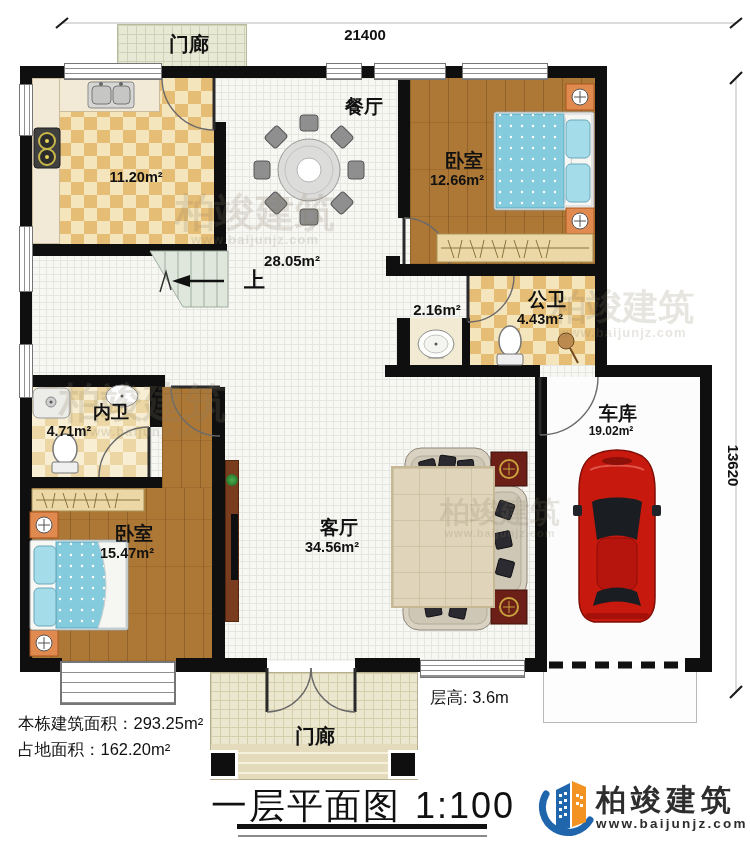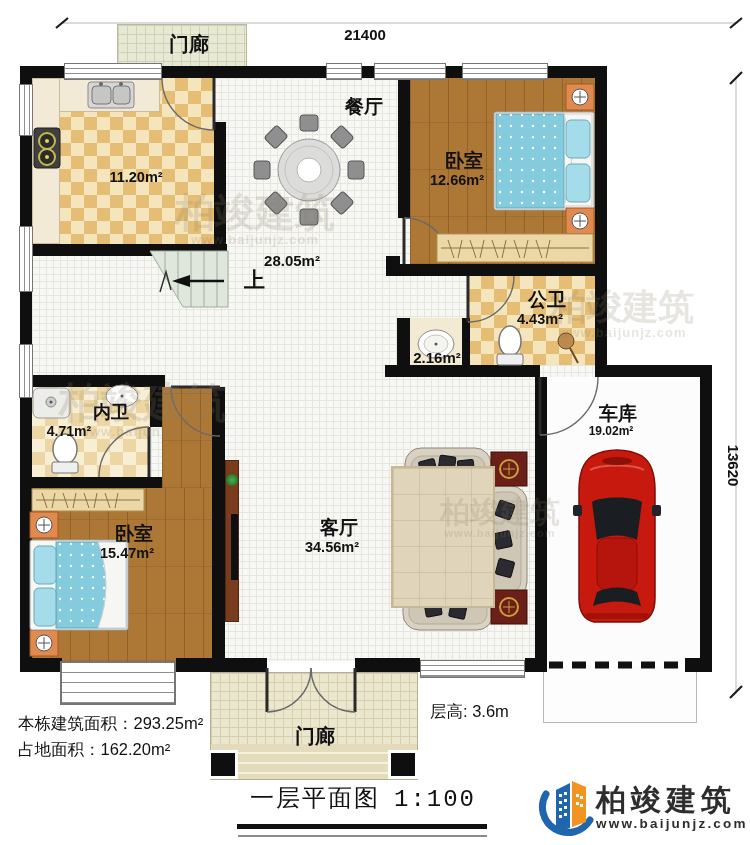--- a/index.html
+++ b/index.html
@@ -45,22 +45,22 @@
        background-image:linear-gradient(rgba(160,145,105,.25) 1px,transparent 1px),
                         linear-gradient(90deg,rgba(160,145,105,.25) 1px,transparent 1px);
        background-size:26px 26px;}
   
   .rlabel{width:120px;text-align:center;line-height:1.15;pointer-events:none;}
   .rname{font-size:19px;font-weight:bold;display:block;margin-left:14px;}
   .rarea{font-size:14.5px;font-weight:bold;display:block;}
   .dimlabel{font-size:15px;font-weight:bold;}
   .dim-right{transform:rotate(90deg);}
   .stats{font-size:16.5px;line-height:26px;white-space:nowrap;}
-  .titleblock{font-size:24px;letter-spacing:2px;white-space:nowrap;
-              font-family:Liberation Mono, monospace;}
+  .titleblock{font-size:36px;letter-spacing:2px;white-space:nowrap;
+              font-family:Liberation Sans, sans-serif;}
   .brandname{font-size:30px;font-weight:900;letter-spacing:5px;color:#2d2d2d;white-space:nowrap;}
   .brandurl{font-size:13.5px;font-weight:bold;letter-spacing:2.2px;color:#2d2d2d;white-space:nowrap;}
   .wm{opacity:.20;color:#8a7f63;text-align:center;pointer-events:none;line-height:1.05;}
   .wm .big{font-weight:900;white-space:nowrap;display:block;}
   .wm .url{font-weight:bold;font-size:13px;letter-spacing:1px;display:block;}
   svg{position:absolute;left:0;top:0;}
 </style>
 </head>
 <body>
 
@@ -417,21 +417,21 @@
   </div>
   <div class="abs rlabel" style="left:397px;top:150px;">
     <span class="rname">卧室</span>
     <span class="rarea">12.66m²</span>
   </div>
   <div class="abs rlabel" style="left:480px;top:289px;">
     <span class="rname">公卫</span>
     <span class="rarea">4.43m²</span>
   </div>
   <div class="abs rlabel" style="left:377px;top:301px;">
-    <span class="rarea" style="font-size:15px;margin-top:48px;">2.16m²</span>
+    <span class="rarea" style="font-size:15px;">2.16m²</span>
   </div>
   <div class="abs rlabel" style="left:9px;top:402px;">
     <span class="rname" style="font-size:18px;text-align:right;">内卫</span>
     <span class="rarea" style="font-size:14px;">4.71m²</span>
   </div>
   <div class="abs rlabel" style="left:67px;top:523px;">
     <span class="rname">卧室</span>
     <span class="rarea">15.47m²</span>
   </div>
   <div class="abs rlabel" style="left:272px;top:517px;">
@@ -446,21 +446,21 @@
     <span class="rname" style="font-size:20px;">门廊</span>
   </div>
 
   <div class="abs dimlabel" style="left:330px;top:26px;width:70px;text-align:center;">21400</div>
   <div class="abs dimlabel dim-right" style="left:688px;top:457px;width:90px;text-align:center;">13620</div>
 
   <div class="abs stats" style="left:18px;top:710px;">
     <div><span>本栋建筑面积：</span><span>293.25m²</span></div>
     <div><span>占地面积：</span><span>162.20m²</span></div>
   </div>
-  <div class="abs stats" style="left:430px;top:698px;">层高: 3.6m</div>
+  <div class="abs stats" style="left:430px;top:684px;">层高: 3.6m</div>
 
   <div class="abs titleblock" style="left:208px;top:782px;width:310px;text-align:center;">
     <span>一层平面图</span><span style="margin-left:14px;">1:100</span>
   </div>
   <div class="abs" style="left:237px;top:824px;width:250px;height:5px;background:#111;"></div>
   <div class="abs" style="left:238px;top:835px;width:249px;height:2px;background:#8a8a8a;"></div>
 
   <svg width="58" height="64" viewBox="0 0 58 64" style="left:536px;top:776px;">
     <path d="M10,18 A24,24 0 1 0 54,44" fill="none" stroke="#1f66ad" stroke-width="7" stroke-linecap="round"></path>
     <polygon points="20,14 34,7 34,52 20,57" fill="#1f66ad"></polygon>

